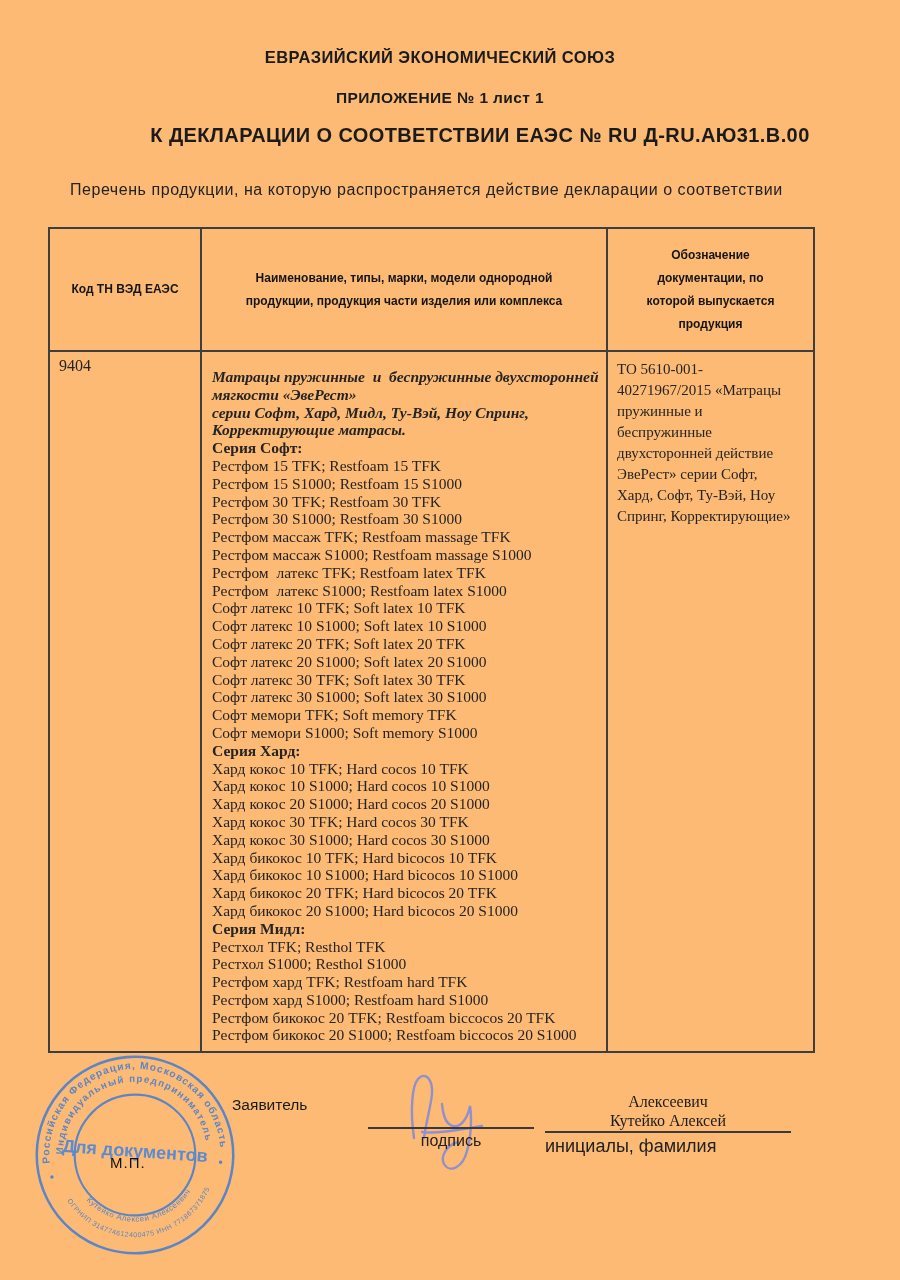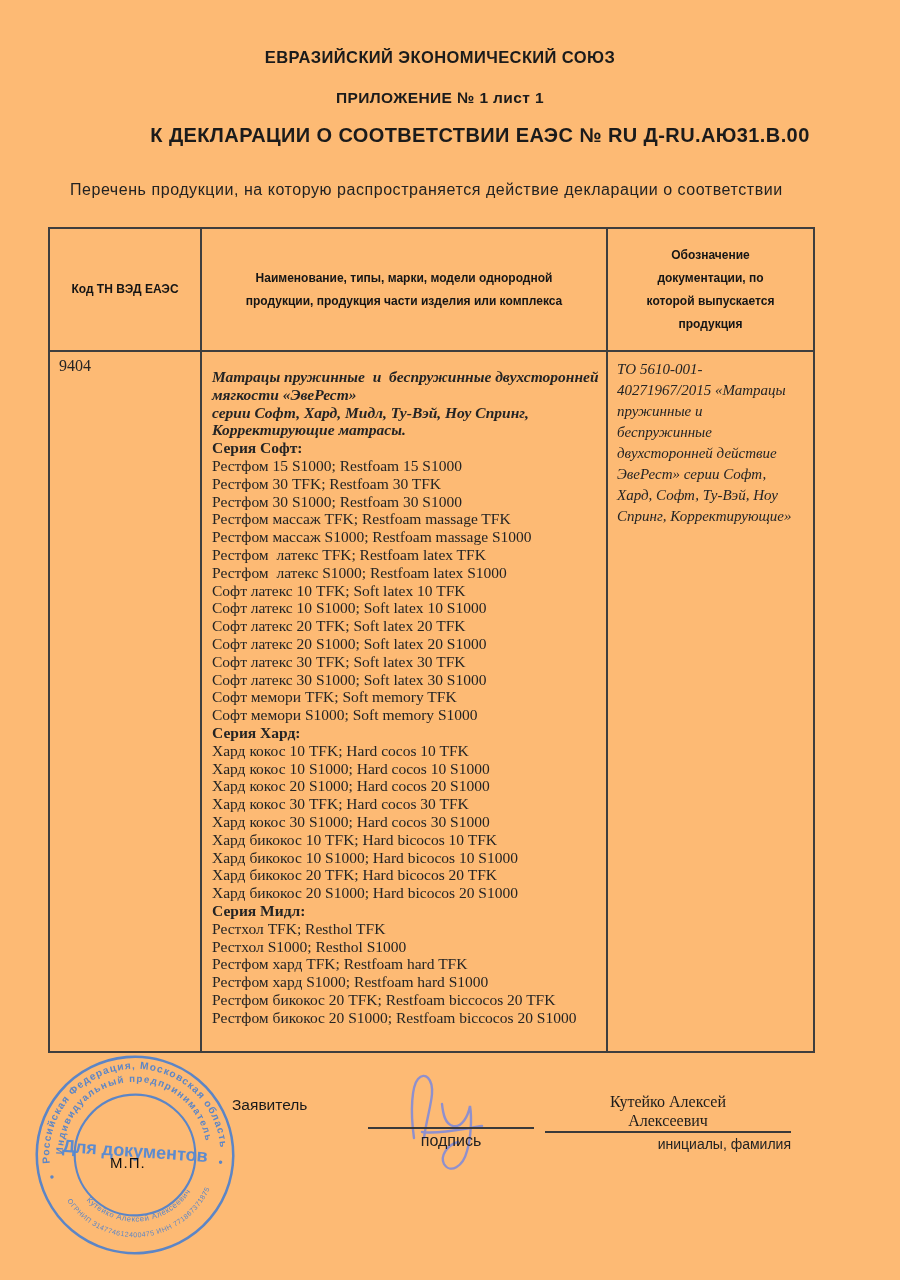--- a/index.html
+++ b/index.html
@@ -23,32 +23,32 @@
   .h1 .inner{width:110px;}
   .h2 .inner{width:330px;}
   .h3 .inner{width:142px;}
   .bodycell{font-family:"Liberation Serif",serif;color:#242424;}
   .code-cell{font-size:16px;padding:5px 4px 0 9px;}
   .product-cell{font-size:15.5px;line-height:17.8px;padding:16px 4px 0 10px;}
   .doc-cell{font-size:15px;line-height:21px;padding:7px 4px 0 9px;}
   .line{white-space:pre;}
   .bi{font-weight:bold;font-style:italic;}
   .b{font-weight:bold;font-style:normal;}
-  .dline{white-space:pre;font-style:italic;}
+  .dline{white-space:pre;}
   
   .mp{position:absolute;left:110px;top:1154px;font-size:15px;color:#111;letter-spacing:1px;}
   .applicant{position:absolute;left:232px;top:1096px;font-size:15.5px;color:#1a1a1a;}
   .sigline{position:absolute;left:368px;top:1127px;width:166px;height:2px;background:#3a3a3a;}
   .sigcap{position:absolute;left:368px;top:1132px;width:166px;text-align:center;
           font-size:16px;color:#222;}
   .nameblock{position:absolute;left:545px;top:1092px;width:246px;text-align:center;
              font-family:"Liberation Serif",serif;font-size:16px;line-height:19px;color:#1c1c1c;}
   .nameline{position:absolute;left:545px;top:1131px;width:246px;height:2px;background:#3a3a3a;}
-  .namecap{position:absolute;left:545px;top:1136px;width:246px;text-align:right;
-           font-size:14px;color:#222;font-family:"Liberation Sans",sans-serif;}
+  .namecap{position:absolute;left:545px;top:1136px;width:246px;text-align:left;
+           font-size:18px;color:#222;font-family:"Liberation Sans",sans-serif;}
   .stamp{position:absolute;left:28px;top:1048px;width:214px;height:214px;
          transform:rotate(-5deg);opacity:.9;}
   .sig-svg{position:absolute;left:398px;top:1066px;width:104px;height:110px;}
 </style>
 </head>
 <body>
 
 <div class="page">
 
   <div class="title" style="top:48px;">ЕВРАЗИЙСКИЙ ЭКОНОМИЧЕСКИЙ СОЮЗ</div>
@@ -72,20 +72,21 @@
     </div>
     <div class="cell bodycell product-cell">
       <div>
           <div class="line bi">Матрацы пружинные  и  беспружинные двухсторонней</div>
           <div class="line bi">мягкости «ЭвеРест»</div>
           <div class="line bi">серии Софт, Хард, Мидл, Ту-Вэй, Ноу Спринг,</div>
           <div class="line bi">Корректирующие матрасы.</div>
         </div>
       <div>
           <div class="line b">Серия Софт:</div>
+          <div class="line">Рестфом 15 TFK; Restfoam 15 TFK</div>
           <div class="line">Рестфом 15 S1000; Restfoam 15 S1000</div>
           <div class="line">Рестфом 30 TFK; Restfoam 30 TFK</div>
           <div class="line">Рестфом 30 S1000; Restfoam 30 S1000</div>
           <div class="line">Рестфом массаж TFK; Restfoam massage TFK</div>
           <div class="line">Рестфом массаж S1000; Restfoam massage S1000</div>
           <div class="line">Рестфом  латекс TFK; Restfoam latex TFK</div>
           <div class="line">Рестфом  латекс S1000; Restfoam latex S1000</div>
           <div class="line">Софт латекс 10 TFK; Soft latex 10 TFK</div>
           <div class="line">Софт латекс 10 S1000; Soft latex 10 S1000</div>
           <div class="line">Софт латекс 20 TFK; Soft latex 20 TFK</div>
@@ -160,19 +161,19 @@
     <g fill="none" stroke="#8a8ed2" stroke-width="2.4" stroke-linecap="round" opacity=".95">
       <path d="M16,72 C12,44 14,20 20,13 C27,5 35,13 34,28 C33,40 28,56 26,72"></path>
       <path d="M44,38 C45,48 47,58 55,60 C64,62 70,50 72,40 C74,52 73,72 69,85 C65,101 52,108 46,98 C42,90 49,79 60,76"></path>
       <path d="M24,66 C38,68 60,64 84,60"></path>
     </g>
   </svg>
   <div class="sigline"></div>
   <div class="sigcap">подпись</div>
 
   <div class="nameblock">
+    <div>Алексеевич</div>
     <div>Кутейко Алексей</div>
-    <div>Алексеевич</div>
   </div>
   <div class="nameline"></div>
   <div class="namecap">инициалы, фамилия</div>
 
 </div>
 
 </body></html>

